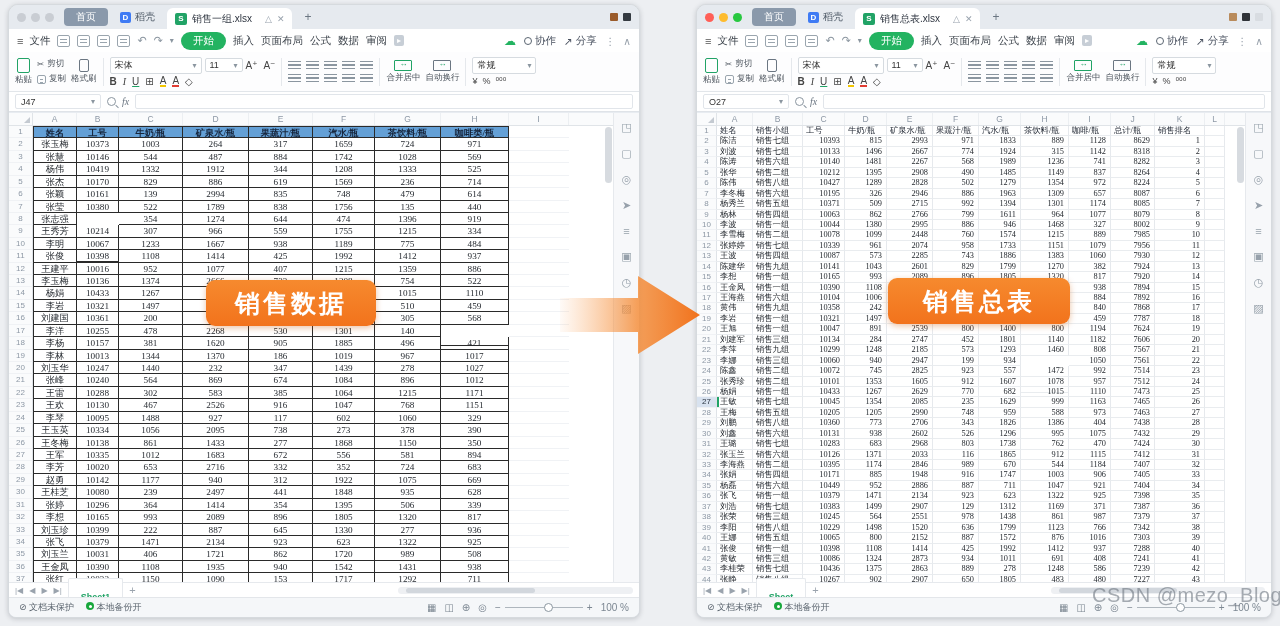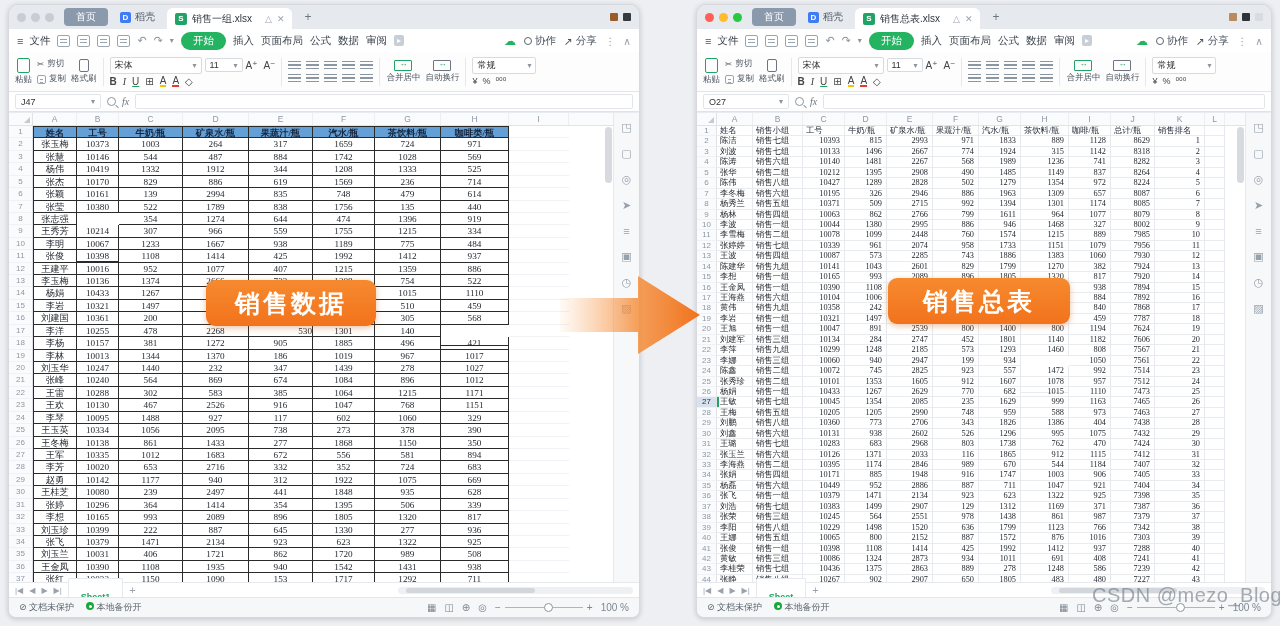--- a/index.html
+++ b/index.html
@@ -486,32 +486,32 @@
           <div class="g-cell c6" style="width: 66px; flex: 0 0 66px;">305</div>
           <div class="g-cell c7" style="width: 68px; flex: 0 0 68px;">568</div>
           <div class="g-cell c8" style="width: 60px; flex: 0 0 60px;"></div>
         </div>
         <div class="g-row">
           <div class="g-rownum" style="width: 24px; flex: 0 0 24px;">17</div>
           <div class="g-cell c0" style="width: 44px; flex: 0 0 44px;">李洋</div>
           <div class="g-cell c1" style="width: 42px; flex: 0 0 42px;">10255</div>
           <div class="g-cell c2" style="width: 64px; flex: 0 0 64px;">478</div>
           <div class="g-cell c3" style="width: 66px; flex: 0 0 66px;">2268</div>
-          <div class="g-cell c4" style="width: 64px; flex: 0 0 64px; text-align: right;">530</div>
+          <div class="g-cell c4" style="width: 64px; flex: 0 0 64px;">530</div>
           <div class="g-cell c5" style="width: 62px; flex: 0 0 62px;">1301</div>
           <div class="g-cell c6" style="width: 66px; flex: 0 0 66px;">140</div>
           <div class="g-cell c7" style="width: 68px; flex: 0 0 68px; margin-top: 20px;">947</div>
           <div class="g-cell c8" style="width: 60px; flex: 0 0 60px;"></div>
         </div>
         <div class="g-row">
           <div class="g-rownum" style="width: 24px; flex: 0 0 24px;">18</div>
           <div class="g-cell c0" style="width: 44px; flex: 0 0 44px;">李杨</div>
           <div class="g-cell c1" style="width: 42px; flex: 0 0 42px;">10157</div>
           <div class="g-cell c2" style="width: 64px; flex: 0 0 64px;">381</div>
-          <div class="g-cell c3" style="width: 66px; flex: 0 0 66px;">1272</div>
+          <div class="g-cell c3" style="width: 66px; flex: 0 0 66px;">1620</div>
           <div class="g-cell c4" style="width: 64px; flex: 0 0 64px;">905</div>
           <div class="g-cell c5" style="width: 62px; flex: 0 0 62px;">1885</div>
           <div class="g-cell c6" style="width: 66px; flex: 0 0 66px;">496</div>
           <div class="g-cell c7" style="width: 68px; flex: 0 0 68px;">421</div>
           <div class="g-cell c8" style="width: 60px; flex: 0 0 60px;"></div>
         </div>
         <div class="g-row">
           <div class="g-rownum" style="width: 24px; flex: 0 0 24px;">19</div>
           <div class="g-cell c0" style="width: 44px; flex: 0 0 44px;">李林</div>
           <div class="g-cell c1" style="width: 42px; flex: 0 0 42px;">10013</div>

